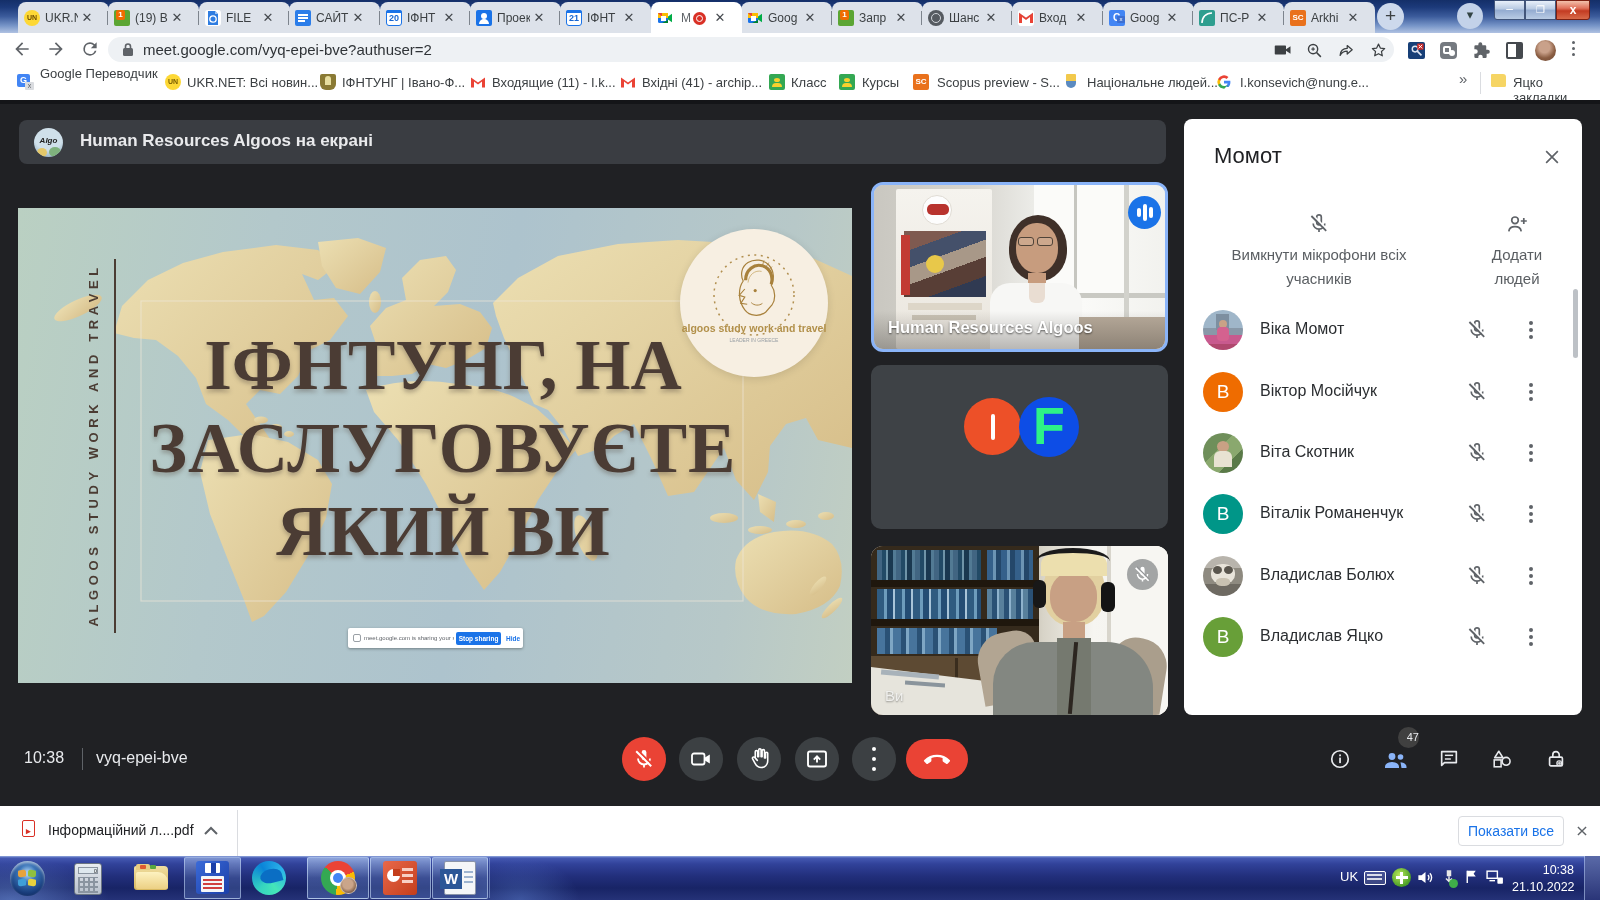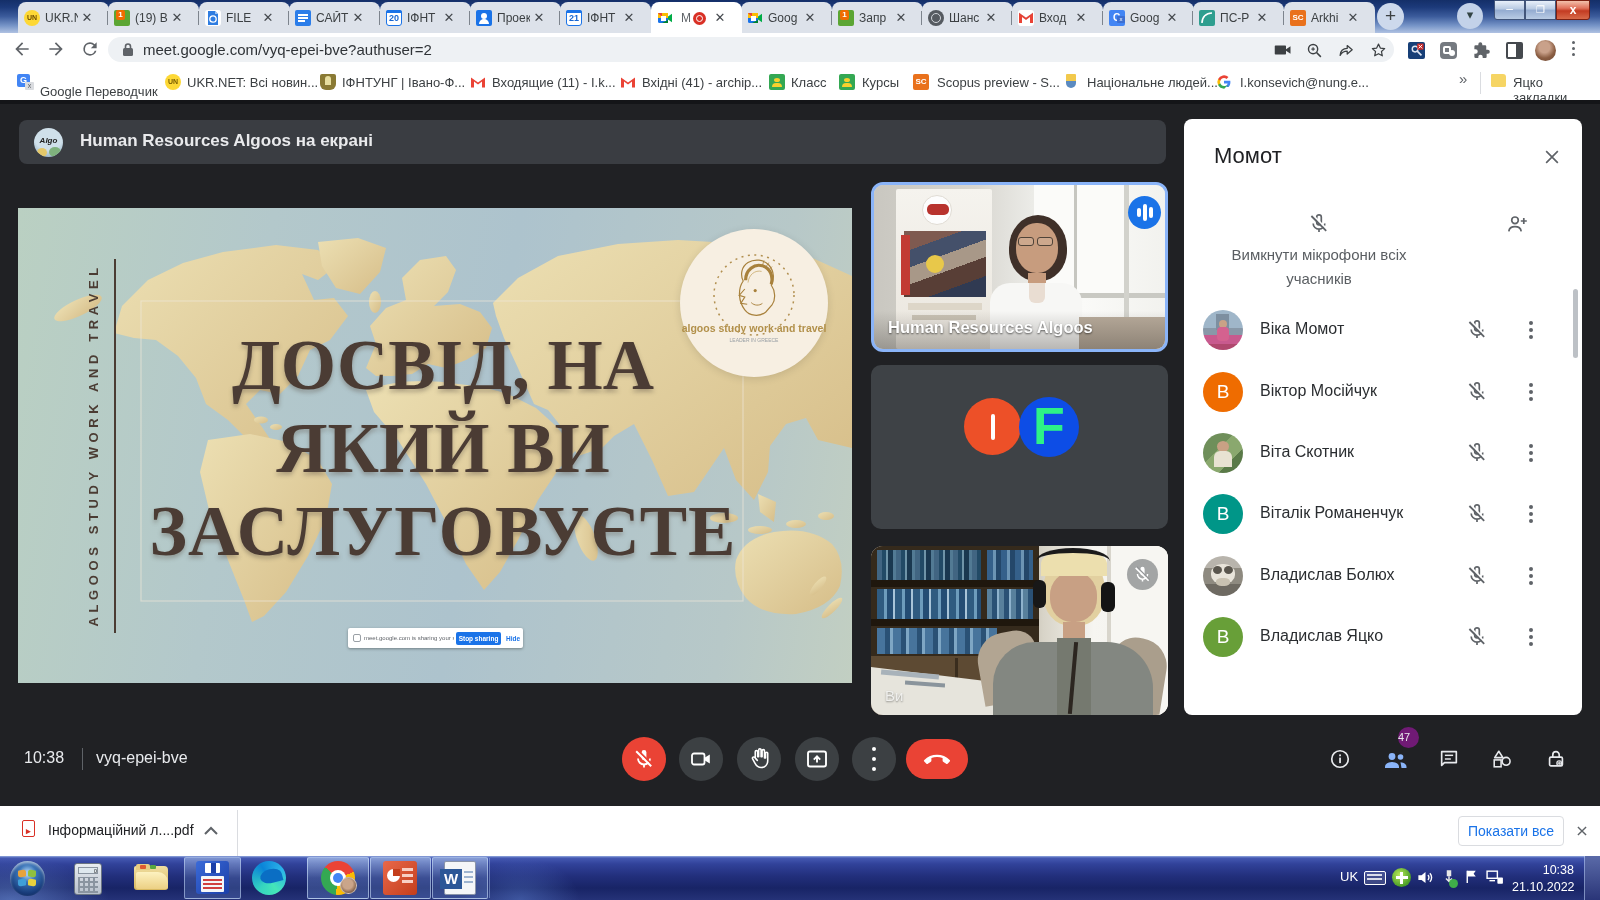--- a/index.html
+++ b/index.html
@@ -220,21 +220,21 @@
 <div class="abs" style="left:1572px;top:41px;width:4px;height:18px">
       <div style="width:3.4px;height:3.4px;border-radius:50%;background:#5f6368;margin-bottom:2.6px"></div>
       <div style="width:3.4px;height:3.4px;border-radius:50%;background:#5f6368;margin-bottom:2.6px"></div>
       <div style="width:3.4px;height:3.4px;border-radius:50%;background:#5f6368"></div>
     </div>
 
 <div class="abs" style="left:0;top:66px;width:1600px;height:34px;background:#fff"></div>
 <div id="bms">
       <div class="abs" style="left:17px;top:74px;width:13px;height:13px;background:#4285f4;border-radius:2px;color:#fff;font-size:9px;font-weight:bold;text-align:center;line-height:13px">G</div>
       <div class="abs" style="left:25px;top:82px;width:9px;height:8px;background:#dadce0;border-radius:1px;color:#5f6368;font-size:7px;text-align:center;line-height:8px">x</div>
-      <div class="bm" style="left:40px;top:84px">Google Переводчик</div>
+      <div class="bm" style="left:40px;top:66px">Google Переводчик</div>
       <div style="position:absolute;left:165px;top:74px;width:16px;height:16px;background:#fdd835;border-radius:50%;color:#7a5c00;font-size:7px;font-weight:bold;text-align:center;line-height:16px">UN</div>
       <div class="bm" style="left:187px;top:75px">UKR.NET: Всі новин...</div>
       <div style="position:absolute;left:320px;top:74px;width:16px;height:16px;background:#8a7a34;border-radius:2px 2px 6px 6px"></div>
       <div class="abs" style="left:325px;top:76px;width:6px;height:9px;background:#e8dfa0;border-radius:3px 3px 0 0"></div>
       <div class="bm" style="left:342px;top:75px">ІФНТУНГ | Івано-Ф...</div>
       <svg style="position:absolute;left:470px;top:74px;width:16px;height:16px;" width="16" height="16" viewBox="0 0 16 13">
         <path d="M1 12V2l7 5 7-5v10h-3V6L8 9 4 6v6z" fill="#ea4335"></path>
       </svg>
       <div class="bm" style="left:492px;top:75px">Входящие (11) - I.k...</div>
       <svg style="position:absolute;left:620px;top:74px;width:16px;height:16px;" width="16" height="16" viewBox="0 0 16 13">
@@ -306,23 +306,23 @@
       <path d="M718,352 Q726,330 756,324 Q792,318 814,336 Q828,352 822,378 Q812,400 778,406 Q744,408 728,390 Q714,372 718,352 Z"></path>
       <ellipse transform="rotate(40 800 378)" cx="800" cy="378" rx="4" ry="12"></ellipse>
       <ellipse transform="rotate(45 814 400)" cx="814" cy="400" rx="4" ry="14"></ellipse>
       <ellipse transform="rotate(-25 60 100)" cx="60" cy="100" rx="26" ry="8"></ellipse>
     </g>
     <rect x="123" y="93" width="602" height="300" fill="none" stroke="#eee8d8" stroke-width="1.2" opacity="0.6"></rect>
   </svg>
   <div class="abs" style="left:96px;top:51px;width:2px;height:374px;background:#4b3c33"></div>
   <div class="abs" style="left:-105px;top:230px;width:361px;height:16px;transform:rotate(-90deg);font-size:13px;font-weight:bold;letter-spacing:4.6px;color:#4b3c33;text-align:center;white-space:nowrap">ALGOOS STUDY WORK AND TRAVEL</div>
   <div class="abs" style="left:0;top:116px;width:850px;text-align:center;font-family:'Liberation Serif',serif;font-weight:bold;color:#4b3c34;font-size:71px;line-height:83px;text-shadow:0 3px 4px rgba(90,80,70,0.4)">
-        <div>ДОСВІД, НА</div>
+        <div>ІФНТУНГ, НА</div>
+        <div style="letter-spacing:1px">ЗАСЛУГОВУЄТЕ</div>
         <div>ЯКИЙ ВИ</div>
-        <div style="letter-spacing:1px">ЗАСЛУГОВУЄТЕ</div>
       </div>
   <div class="abs" style="left:662px;top:21px;width:148px;height:148px;border-radius:50%;background:#f7efe2;box-shadow:0 2px 8px rgba(0,0,0,0.12)">
      <svg width="148" height="148" viewBox="0 0 148 148">
        <circle cx="74" cy="66" r="40" fill="none" stroke="#b29050" stroke-width="1.5" stroke-dasharray="2 4.5"></circle>
        <g transform="translate(76,60) scale(0.8) translate(-76,-60)">
             <path d="M62 86 C54 76 53 60 60 50 C56 42 58 32 66 27 C74 22 86 23 92 30 C99 38 99 48 95 55 C100 62 101 73 96 80 L88 89 C80 95 68 94 62 86 Z" fill="none" stroke="#a8813c" stroke-width="1.5"></path>
        <path d="M63 49 C63 36 74 28 84 31 C94 34 98 45 95 54" fill="none" stroke="#a8813c" stroke-width="4"></path>
        <path d="M66 52 C67 42 75 36 83 38" fill="none" stroke="#c8a868" stroke-width="1"></path>
        <path d="M62 60 L55 68 L62 70 L57 78 L65 79" fill="none" stroke="#a8813c" stroke-width="1.4"></path>
        <circle cx="75" cy="62" r="2" fill="#a8813c"></circle>
@@ -462,21 +462,21 @@
       <circle cx="12" cy="12" r="9" fill="none" stroke="#e8eaed" stroke-width="1.8"></circle>
       <rect x="11.1" y="10.5" width="1.9" height="6" fill="#e8eaed"></rect>
       <rect x="11.1" y="7" width="1.9" height="2" fill="#e8eaed"></rect>
     </svg>
 <svg class="abs" style="left:1383px;top:749px" width="26" height="22" viewBox="0 0 26 20">
       <circle cx="9" cy="6.5" r="3.4" fill="#8ab4f8"></circle>
       <circle cx="17.5" cy="7" r="2.8" fill="#8ab4f8"></circle>
       <path d="M2 17c0-3.2 3.4-5 7-5s7 1.8 7 5v1H2z" fill="#8ab4f8"></path>
       <path d="M17.5 12.3c2.9.2 6 1.7 6 4.7v1h-5" fill="#8ab4f8"></path>
     </svg>
-<div class="abs" style="left:1398px;top:727px;width:21px;height:21px;border-radius:50%;background:#701a75;color:#e8eaed;font-size:11px;text-align:left;line-height:21px">47</div>
+<div class="abs" style="left:1398px;top:727px;width:21px;height:21px;border-radius:50%;background:#404040;color:#e8eaed;font-size:11px;text-align:right;line-height:21px">47</div>
 <svg class="abs" style="left:1438px;top:748px" width="22" height="22" viewBox="0 0 24 24">
       <path d="M4 4h16v12H7l-3 3z" fill="none" stroke="#e8eaed" stroke-width="1.8" stroke-linejoin="round"></path>
       <line x1="7.5" y1="8" x2="16.5" y2="8" stroke="#e8eaed" stroke-width="1.6"></line>
       <line x1="7.5" y1="12" x2="14" y2="12" stroke="#e8eaed" stroke-width="1.6"></line>
     </svg>
 <svg class="abs" style="left:1491px;top:748px" width="22" height="22" viewBox="0 0 24 24">
       <path d="M8.5 3.5l4.5 7h-9z" fill="none" stroke="#e8eaed" stroke-width="1.7" stroke-linejoin="round"></path>
       <circle cx="16.5" cy="14.5" r="4.3" fill="none" stroke="#e8eaed" stroke-width="1.7"></circle>
       <rect x="3.5" y="13" width="7.5" height="7.5" fill="none" stroke="#e8eaed" stroke-width="1.7"></rect>
     </svg>
@@ -501,20 +501,21 @@
   <line x1="4.4" y1="4" x2="19.2" y2="18.8" stroke="#5f6368" stroke-width="1.8"></line>
 </svg>
       </div>
   <div class="abs" style="left:0px;top:124px;width:270px;text-align:center;font-size:15px;color:#5a5e62;line-height:24px">Вимкнути мікрофони всіх<br>учасників</div>
   <svg class="abs" style="left:321px;top:93px" width="24" height="24" viewBox="0 0 24 24" fill="none" stroke="#5f6368" stroke-width="1.7">
         <circle cx="10" cy="8.3" r="3.3"></circle>
         <path d="M3.8 19.3c.4-3 3-4.6 6.2-4.6s5.8 1.6 6.2 4.6"></path>
         <line x1="18.8" y1="6" x2="18.8" y2="12"></line>
         <line x1="15.8" y1="9" x2="21.8" y2="9"></line>
       </svg>
+  <div class="abs" style="left:268px;top:124px;width:130px;text-align:center;font-size:15px;color:#5a5e62;line-height:24px">Додати<br>людей</div>
   <div class="mrow" style="top:180.4px">
         <div class="pav" style="background:linear-gradient(180deg,#9fb6c9 0 45%,#8898a8 45% 62%,#c85a8e 62% 85%,#b0486e 85%);overflow:hidden">
           <div style="position:absolute;left:13px;top:4px;width:13px;height:16px;background:#7d8fa0"></div>
           <div style="position:absolute;left:16px;top:10px;width:8px;height:8px;border-radius:50%;background:#caa286"></div>
           <div style="position:absolute;left:14px;top:17px;width:12px;height:14px;border-radius:4px;background:#d4628f"></div>
         </div>
         <div class="pnm">Віка Момот</div>
         <div style="position:absolute;left:281px;top:19px;width:24px;height:24px">
           <svg style="position:absolute;left:0;top:0" width="24" height="24" viewBox="0 0 24 24">
   <rect x="9.7" y="2.8" width="4.6" height="10" rx="2.3" fill="none" stroke="#5f6368" stroke-width="1.7"></rect>

